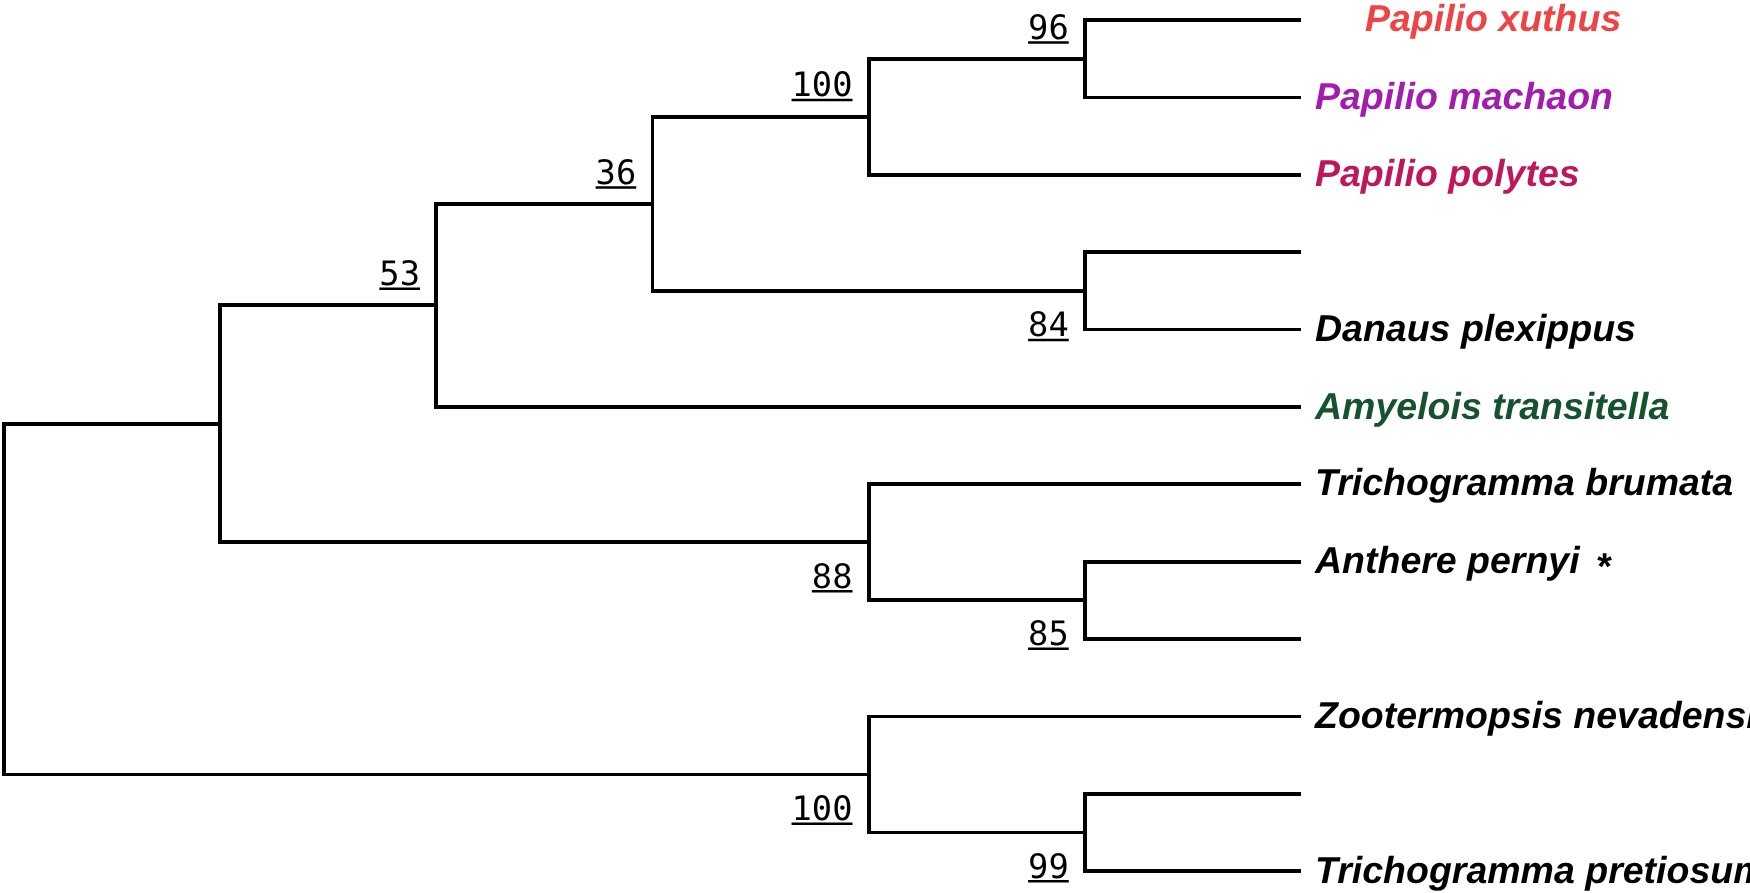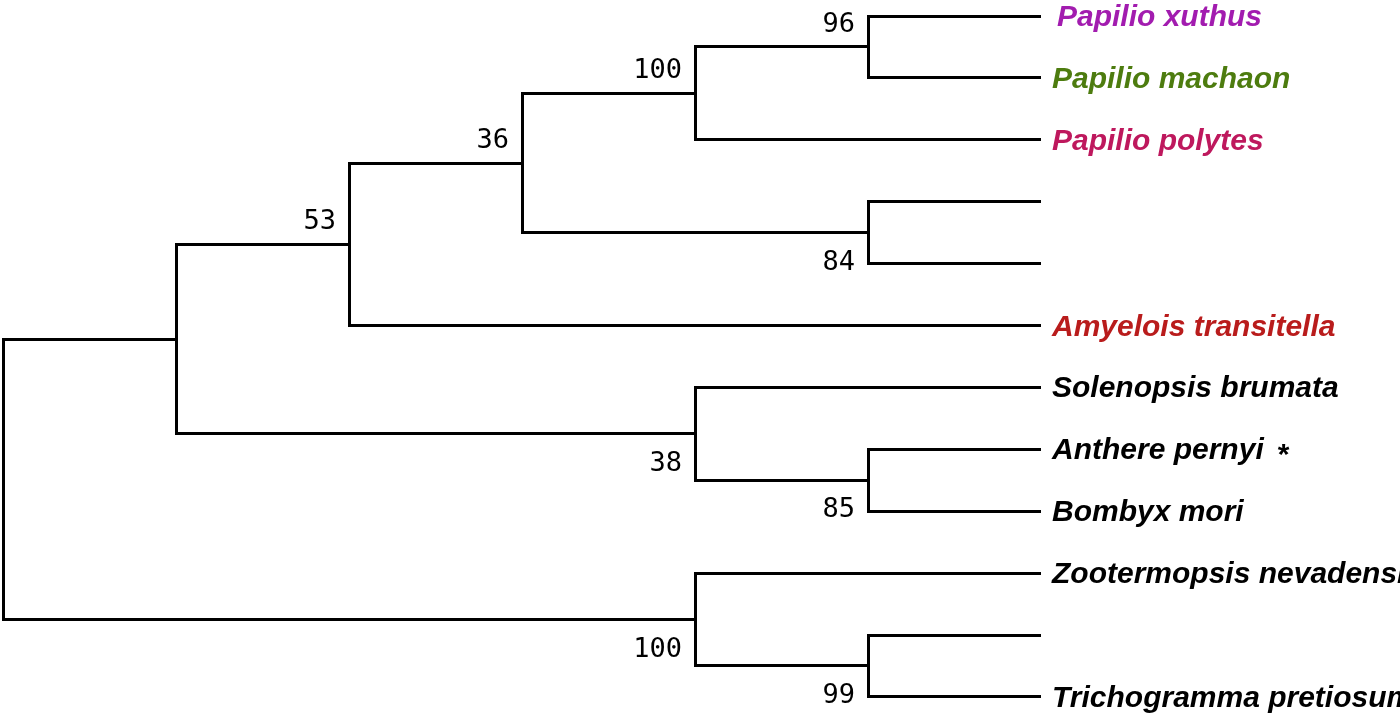--- a/index.html
+++ b/index.html
@@ -42,20 +42,21 @@
   .bootstrap-label {
     position: absolute;
     width: 200px;
     text-align: right;
     font-family: "DejaVu Sans Mono", monospace;
     font-weight: 400;
     font-size: 27px;
     line-height: 28px;
     color: #000;
     white-space: nowrap;
+    text-decoration: underline;
   }
 </style>
 </head>
 <body>
 
 <div id="figure">
   <svg id="tree-svg" width="1400" height="714" viewBox="0 0 1400 714" shape-rendering="crispEdges">
       <line x1="3" y1="337.540625" x2="3" y2="621.0250000000001" stroke="#000000" stroke-width="3"></line>
       <line x1="1.5" y1="339.040625" x2="176" y2="339.040625" stroke="#000000" stroke-width="3"></line>
       <line x1="176" y1="242.75625" x2="176" y2="435.325" stroke="#000000" stroke-width="3"></line>
@@ -88,26 +89,26 @@
       <line x1="693.5" y1="665.95" x2="868" y2="665.95" stroke="#000000" stroke-width="3"></line>
       <line x1="868" y1="633.5" x2="868" y2="698.4" stroke="#000000" stroke-width="3"></line>
       <line x1="866.5" y1="635" x2="1041" y2="635" stroke="#000000" stroke-width="3"></line>
       <line x1="866.5" y1="696.9" x2="1041" y2="696.9" stroke="#000000" stroke-width="3"></line>
     </svg>
 <div class="bootstrap-label" style="left: 136px; top: 206.256px; color: rgb(0, 0, 0);">53</div>
     <div class="bootstrap-label" style="left: 309px; top: 125.012px; color: rgb(0, 0, 0);">36</div>
     <div class="bootstrap-label" style="left: 482px; top: 55.375px; color: rgb(0, 0, 0);">100</div>
     <div class="bootstrap-label" style="left: 655px; top: 8.95px; color: rgb(0, 0, 0);">96</div>
     <div class="bootstrap-label" style="left: 655px; top: 246.65px; color: rgb(0, 0, 0);">84</div>
-    <div class="bootstrap-label" style="left: 482px; top: 447.825px; color: rgb(0, 0, 0);">38</div>
+    <div class="bootstrap-label" style="left: 482px; top: 447.825px; color: rgb(0, 0, 0);">88</div>
     <div class="bootstrap-label" style="left: 655px; top: 494.25px; color: rgb(0, 0, 0);">85</div>
     <div class="bootstrap-label" style="left: 482px; top: 633.525px; color: rgb(0, 0, 0);">100</div>
     <div class="bootstrap-label" style="left: 655px; top: 679.95px; color: rgb(0, 0, 0);">99</div>
-    <div class="species-label" style="left: 1057px; top: 1px; color: #a21caf;"><span>Papilio xuthus</span></div>
-    <div class="species-label" style="left: 1052px; top: 62.9px; color: #4d7c0f;"><span>Papilio machaon</span></div>
+    <div class="species-label" style="left: 1092px; top: 1px; color: #ef4444;"><span>Papilio xuthus</span></div>
+    <div class="species-label" style="left: 1052px; top: 62.9px; color: #a21caf;"><span>Papilio machaon</span></div>
     <div class="species-label" style="left: 1052px; top: 124.8px; color: #be185d;"><span>Papilio polytes</span></div>
-    <div class="species-label" style="left: 1052px; top: 310.5px; color: #b91c1c;"><span>Amyelois transitella</span></div>
-    <div class="species-label" style="left: 1052px; top: 372.4px; color: rgb(0, 0, 0);"><span>Solenopsis brumata</span></div>
+    <div class="species-label" style="left: 1052px; top: 248.6px; color: rgb(0, 0, 0);"><span>Danaus plexippus</span></div>
+    <div class="species-label" style="left: 1052px; top: 310.5px; color: #14532d;"><span>Amyelois transitella</span></div>
+    <div class="species-label" style="left: 1052px; top: 372.4px; color: rgb(0, 0, 0);"><span>Trichogramma brumata</span></div>
     <div class="species-label" style="left: 1052px; top: 434.3px; color: rgb(0, 0, 0);"><span>Anthere pernyi</span><span class="marker">*</span></div>
-    <div class="species-label" style="left: 1052px; top: 496.2px; color: rgb(0, 0, 0);"><span>Bombyx mori</span></div>
     <div class="species-label" style="left: 1052px; top: 558.1px; color: rgb(0, 0, 0);"><span>Zootermopsis nevadensis</span></div>
     <div class="species-label" style="left: 1052px; top: 681.9px; color: rgb(0, 0, 0);"><span>Trichogramma pretiosum</span></div>
   </div>
 
 </body></html>

